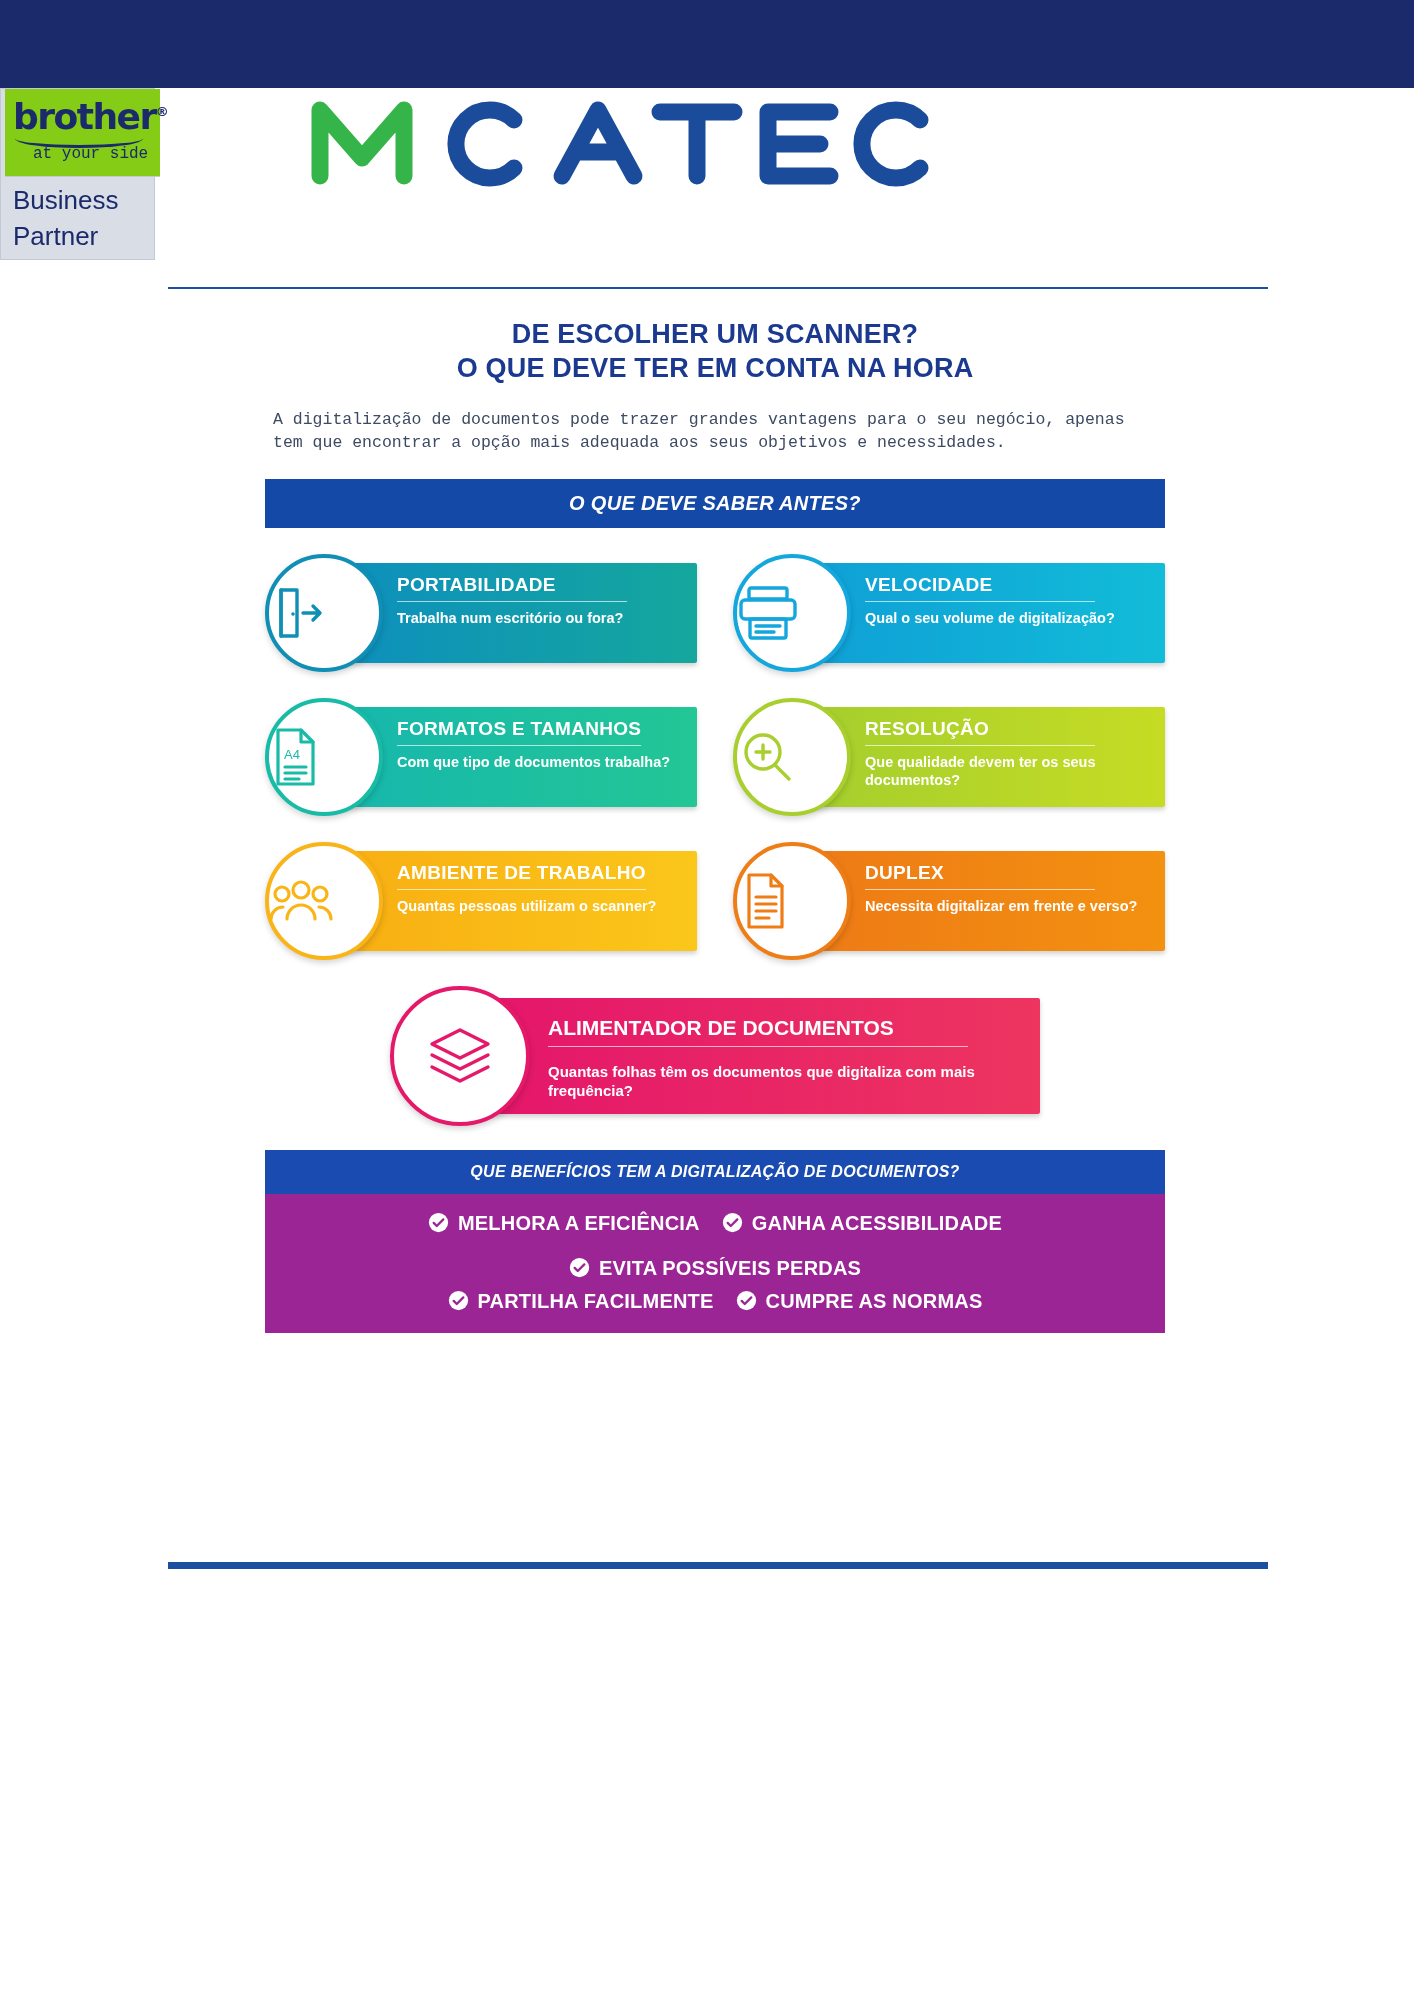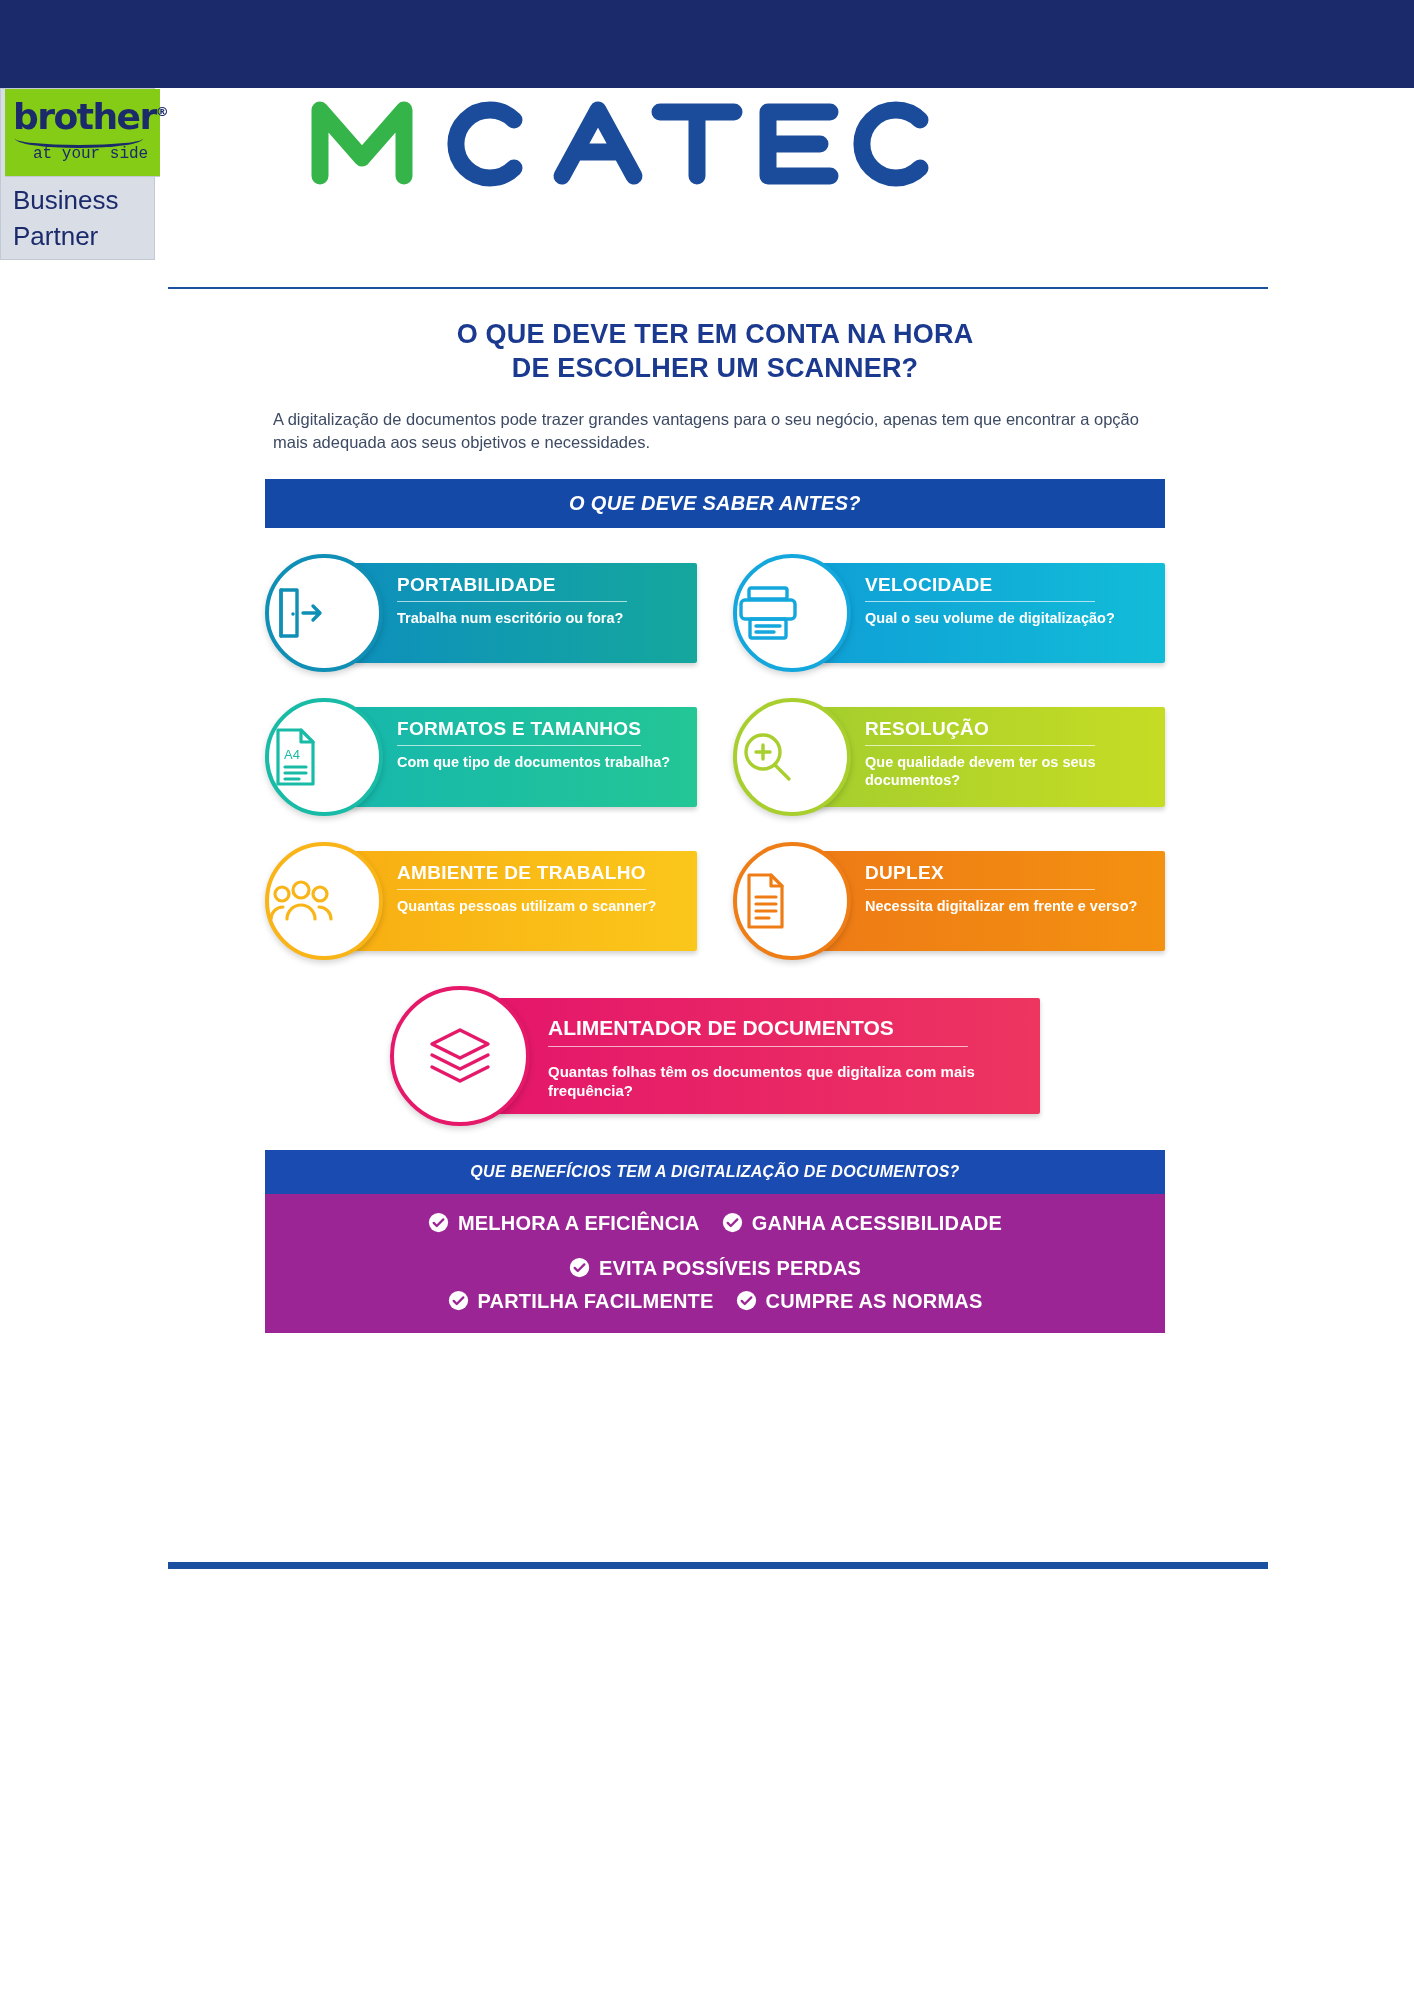--- a/index.html
+++ b/index.html
@@ -117,20 +117,21 @@
     font-size: 27px;
     line-height: 1.25;
     letter-spacing: .2px;
   }
   .info-intro {
     margin-top: 22px;
     color: #3d4a63;
     font-size: 16.5px;
     line-height: 1.45;
     padding: 0 14px 0 8px;
+    font-family: Liberation Mono, monospace;
   }
 
   .band {
     margin-top: 24px;
     background: #1449a8;
     color: #ffffff;
     text-align: center;
     font-weight: bold;
     font-size: 20px;
     padding: 13px 0;
@@ -322,22 +323,22 @@
       <path d="M620 32 A34 34 0 1 0 620 80"></path>
     </g>
   </svg>
 </div>
 
 <div class="header-rule"></div>
 
 <div class="info">
 
   <div class="info-title">
+    <div>DE ESCOLHER UM SCANNER?</div>
     <div>O QUE DEVE TER EM CONTA NA HORA</div>
-    <div>DE ESCOLHER UM SCANNER?</div>
   </div>
 
   <div class="info-intro">A digitalização de documentos pode trazer grandes vantagens para o seu negócio, apenas tem que encontrar a opção mais adequada aos seus objetivos e necessidades.</div>
 
   <div class="band">O QUE DEVE SABER ANTES?</div>
 
   <div class="grid">
 
     <div class="card">
       <div class="bar" style="background:linear-gradient(90deg,#0d8fbe,#15a79d);"></div>

